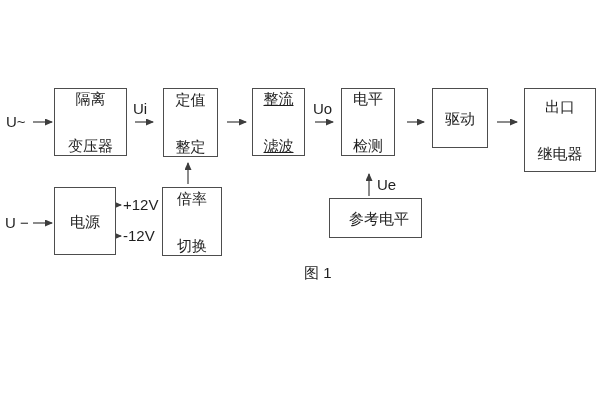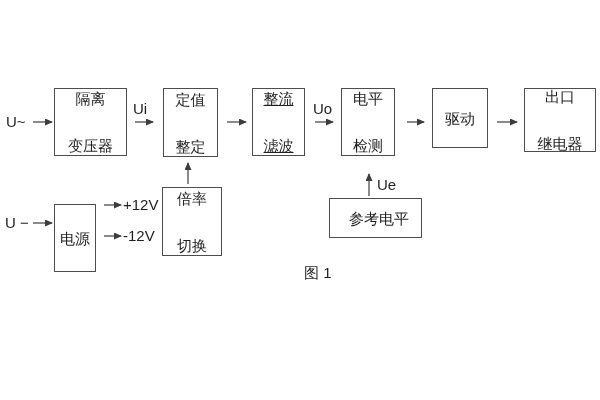--- a/index.html
+++ b/index.html
@@ -94,26 +94,26 @@
 
   <div class="box two" style="left:341px; top:88px; width:54px; height:68px;">
     <span>电平</span>
     <span>检测</span>
   </div>
 
   <div class="box" style="left:432px; top:88px; width:56px; height:60px;justify-content:center;">
     <span>驱动</span>
   </div>
 
-  <div class="box two" style="left:524px; top:88px; width:72px; height:64px;">
+  <div class="box two" style="left:524px; top:88px; width:72px; height:84px;">
     <span>出口</span>
     <span>继电器</span>
   </div>
 
-  <div class="box" style="left:54px; top:204px; width:42px; height:68px;align-items:center;">
+  <div class="box" style="left:54px; top:187px; width:62px; height:68px;align-items:center;">
     <span>电源</span>
   </div>
 
   <div class="box two" style="left:162px; top:187px; width:60px; height:69px;">
     <span>倍率</span>
     <span>切换</span>
   </div>
 
   <div class="box" style="left:329px; top:198px; width:93px; height:40px;padding-left:7px;">
     <span>参考电平</span>

